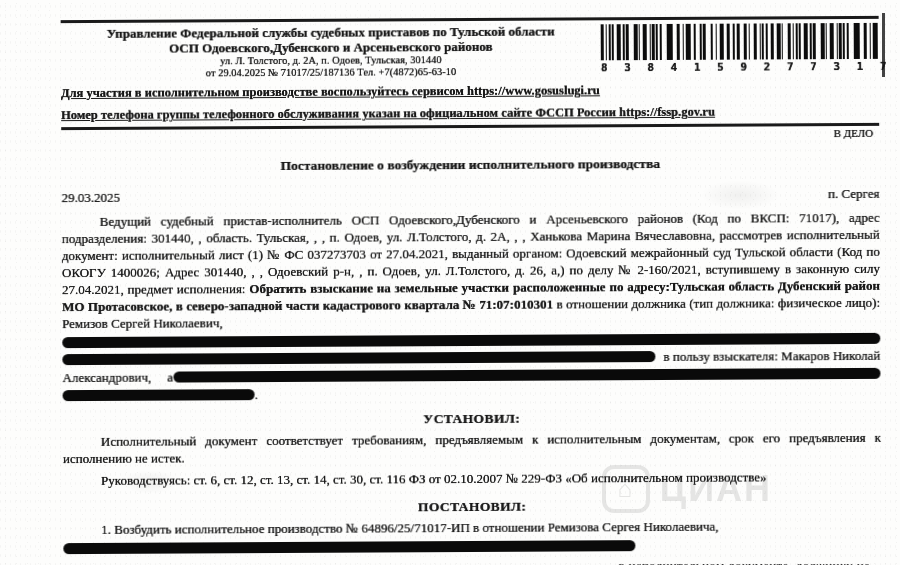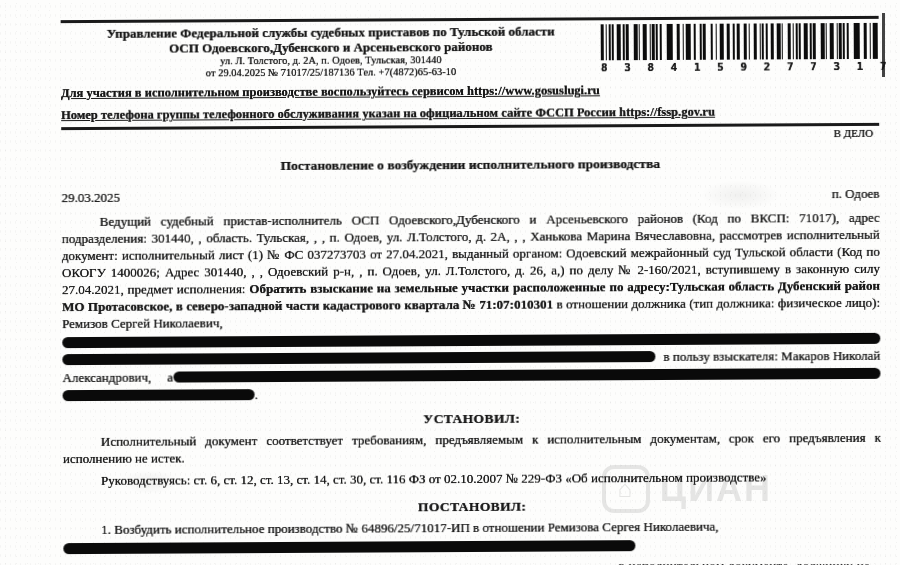--- a/index.html
+++ b/index.html
@@ -113,21 +113,21 @@
 
     <div class="notice">Для участия в исполнительном производстве воспользуйтесь сервисом https://www.gosuslugi.ru</div>
     <div class="notice">Номер телефона группы телефонного обслуживания указан на официальном сайте ФССП России https://fssp.gov.ru</div>
     <div class="mid-rule"></div>
     <div class="stamp-row">В ДЕЛО</div>
 
     <div class="title">Постановление о возбуждении исполнительного производства</div>
 
     <div class="date-row">
       <span>29.03.2025</span>
-      <span>п. Одоев</span>
+      <span>п. Сергея</span>
     </div>
 
     <p class="para"><span>Ведущий судебный пристав-исполнитель ОСП Одоевского,Дубенского и Арсеньевского районов (Код по ВКСП: 71017), адрес подразделения: 301440, , область. Тульская, , , п. Одоев, ул. Л.Толстого, д. 2А, , , Ханькова Марина Вячеславовна, рассмотрев исполнительный документ: исполнительный лист (1) № ФС 037273703 от 27.04.2021, выданный органом: Одоевский межрайонный суд Тульской области (Код по ОКОГУ 1400026; Адрес 301440, , , Одоевский р-н, , п. Одоев, ул. Л.Толстого, д. 26, а,) по делу № 2-160/2021, вступившему в законную силу 27.04.2021, предмет исполнения: </span><b>Обратить взыскание на земельные участки расположенные по адресу:Тульская область Дубенский район МО Протасовское, в северо-западной части кадастрового квартала № 71:07:010301</b><span> в отношении должника (тип должника: физическое лицо): Ремизов Сергей Николаевич,</span></p>
 
     <div class="red-row">
       <span class="redact grow"></span>
     </div>
 
     <div class="red-row">
       <span class="redact grow"></span>

